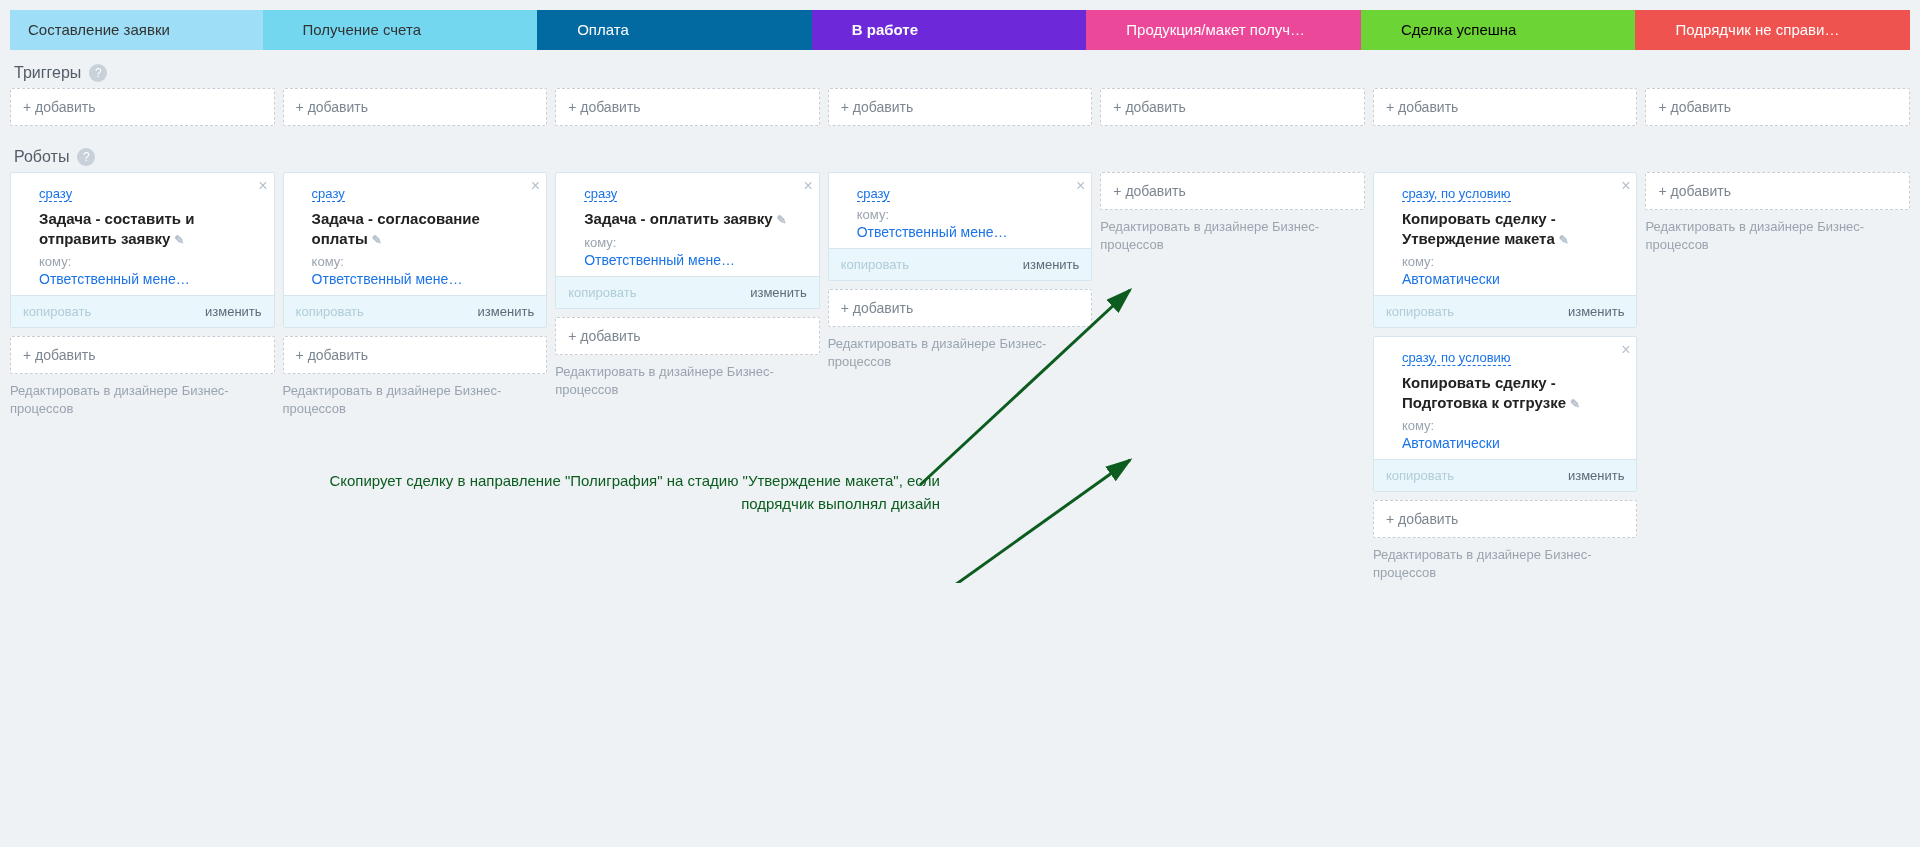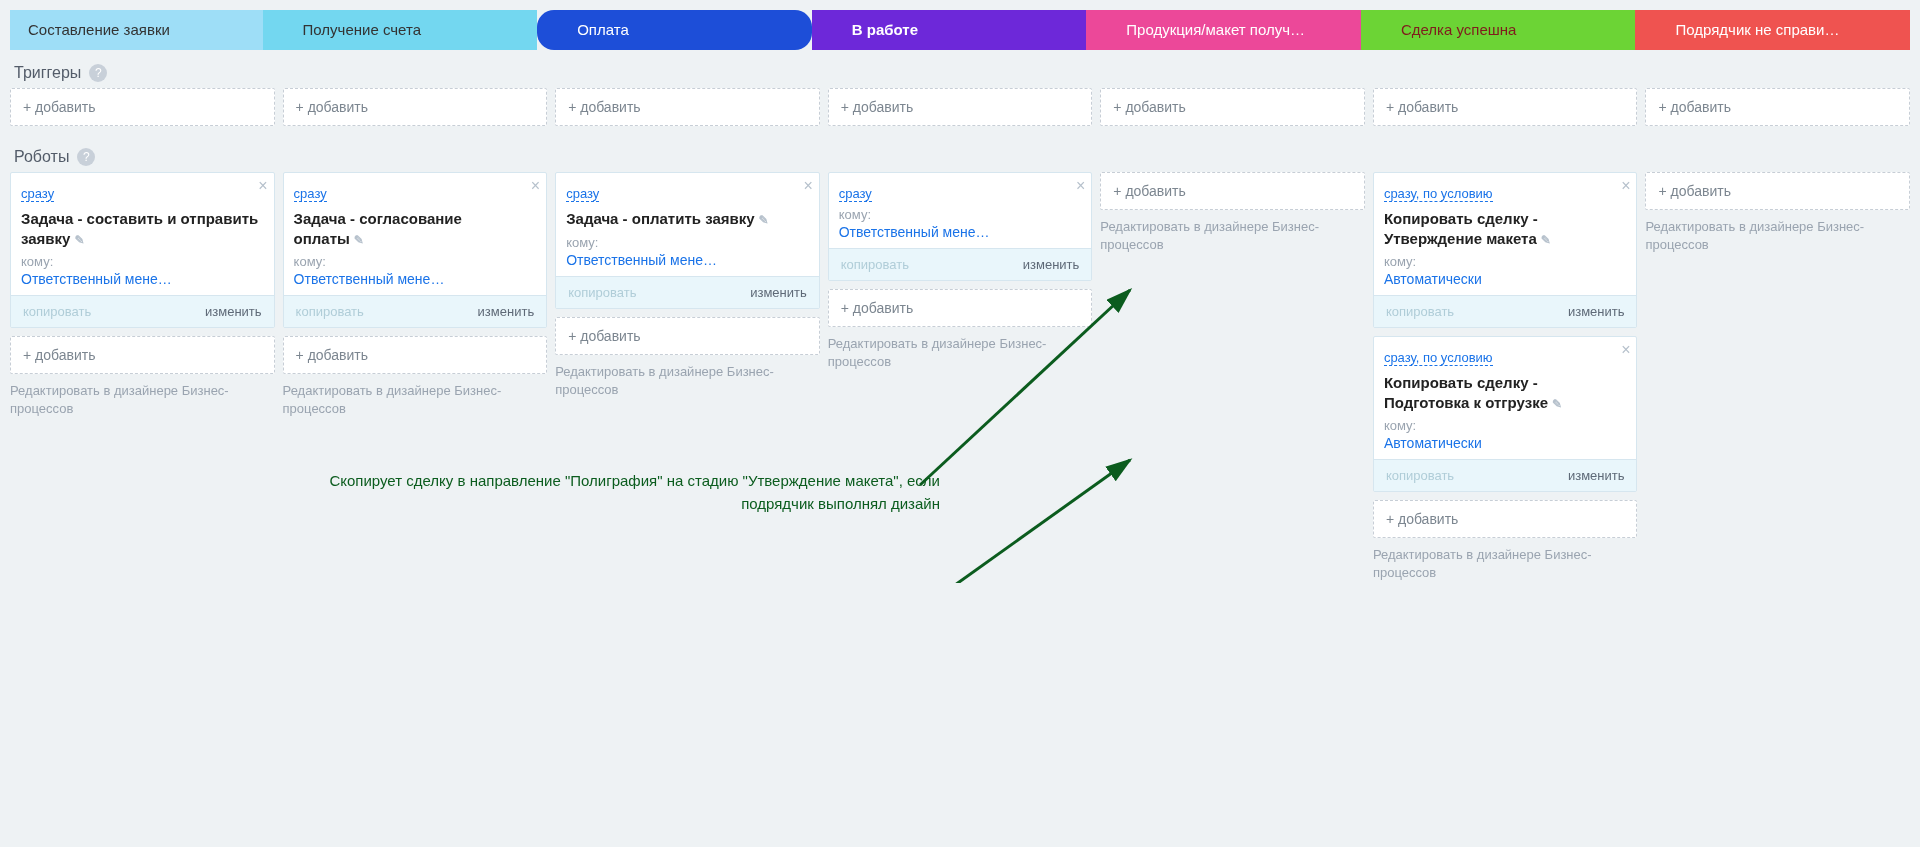--- a/index.html
+++ b/index.html
@@ -6,36 +6,36 @@
 body { font-family: "Helvetica Neue", Arial, sans-serif; font-size: 14px; background: #eef2f4; color: #333; }
 
 .stages { display: flex; padding: 10px 10px 0; gap: 0; }
 .stage { position: relative; flex: 1; height: 40px; line-height: 40px; padding: 0 20px 0 40px; color: #333; font-size: 15px; white-space: nowrap; overflow: hidden; text-overflow: ellipsis; }
 .stage:first-child { padding-left: 18px; }
 .stage::after { content: ""; position: absolute; right: -12px; top: 0; width: 0; height: 0; border-top: 20px solid transparent; border-bottom: 20px solid transparent; border-left: 12px solid; z-index: 2; }
 .stage::before { content: ""; position: absolute; right: -15px; top: 0; width: 0; height: 0; border-top: 20px solid transparent; border-bottom: 20px solid transparent; border-left: 15px solid #eef2f4; z-index: 1; }
 .stage:last-child::after, .stage:last-child::before { display: none; }
 .stage.s-cyan   { background: #9edef7; } .stage.s-cyan::after   { border-left-color: #9edef7; }
 .stage.s-blue   { background: #73d7f0; } .stage.s-blue::after   { border-left-color: #73d7f0; }
-.stage.s-teal   { background: #1d4ed8; color:#fff;border-radius:17px; } .stage.s-teal::after   { border-left-color: #2ac0d8; }
+.stage.s-teal   { background: #0369a1; color:#fff; } .stage.s-teal::after   { border-left-color: #2ac0d8; }
 .stage.s-black  { background: #6d28d9;    color:#fff; font-weight: bold;} .stage.s-black::after  { border-left-color: #000; }
 .stage.s-green  { background: #ec4899; color:#fff; } .stage.s-green::after  { border-left-color: #109e4a; }
-.stage.s-lime   { background: #6cd435; color:#7f1d1d; } .stage.s-lime::after   { border-left-color: #6cd435; }
+.stage.s-lime   { background: #6cd435; color:#000000; } .stage.s-lime::after   { border-left-color: #6cd435; }
 .stage.s-red    { background: #ef5350; color:#fff; } .stage.s-red::after    { border-left-color: #ef5350; }
 
 .section-title { padding: 14px 14px 6px; font-size: 16px; color: #535c69; display: flex; gap: 8px;}
 .help { width:18px; height:18px; border-radius:50%; background:#c8d0d9; color:#fff; font-size:12px; display:inline-flex; align-items:center; justify-content:center; }
 
 .cols { display: flex; gap: 8px; padding: 0 10px; }
 .col { flex: 1; min-width: 0; }
 
 .addbtn { background: #fff; border: 1px dashed #c7ced6; border-radius: 2px; padding: 10px 12px; color: #7c8690; font-size: 14px; cursor: pointer; margin-bottom: 8px; }
 
 .card { background: #fff; border: 1px solid #d6e6ef; border-radius: 2px; margin-bottom: 8px; position: relative; }
-.card-body { padding: 12px 10px 8px; }
+.card-body { padding: 12px 28px 8px; }
 .card .close { position: absolute; right: 6px; top: 4px; color: #b6c1cc; font-size: 16px; cursor: pointer; }
 .trigger { color: #1a73e8; font-size: 13px; border-bottom: 1px dashed #1a73e8; display: inline; cursor: pointer; }
 .card h4 { font-size: 15px; font-weight: bold; color: #222; margin: 8px 0 4px; line-height: 1.3; }
 .card h4 .pencil { color:#b6c1cc; font-size:12px; margin-left:4px;}
 .lbl { color: #9aa4b0; font-size: 13px; margin-top: 6px; }
 .who { color: #1a73e8; font-size: 14px; margin-top: 2px; white-space: nowrap; overflow: hidden; text-overflow: ellipsis; cursor:pointer;}
 .card-foot { background: #e9f6fb; display: flex; justify-content: space-between; padding: 8px 12px; border-top: 1px solid #d6e6ef; }
 .card-foot a { font-size: 13px; text-decoration: none; }
 .copy-link { color: #b0cdd8; } .change-link { color: #5e6977; }
 

